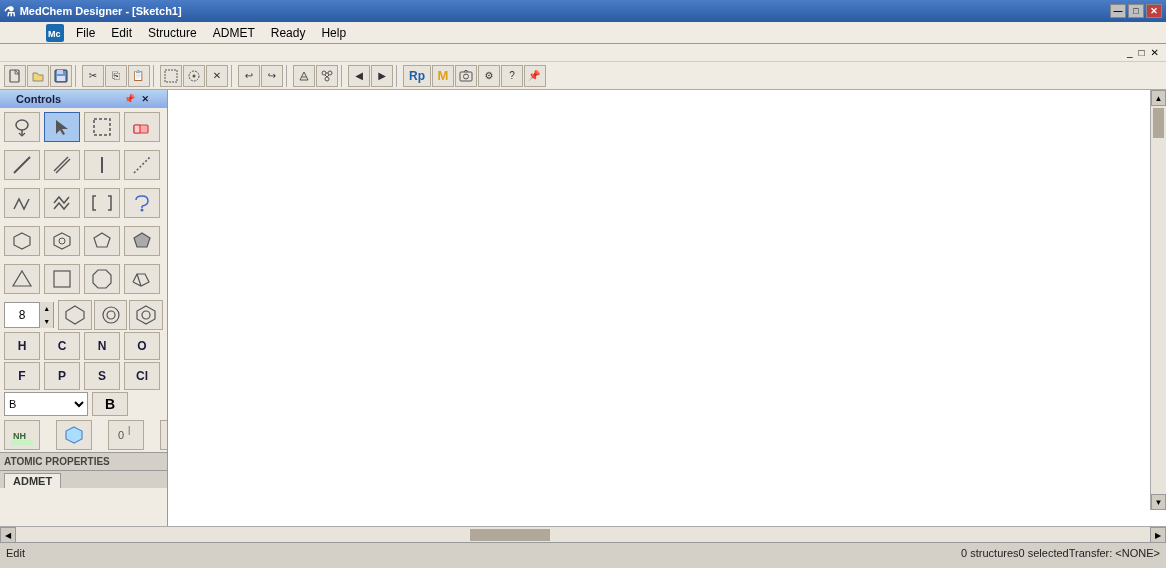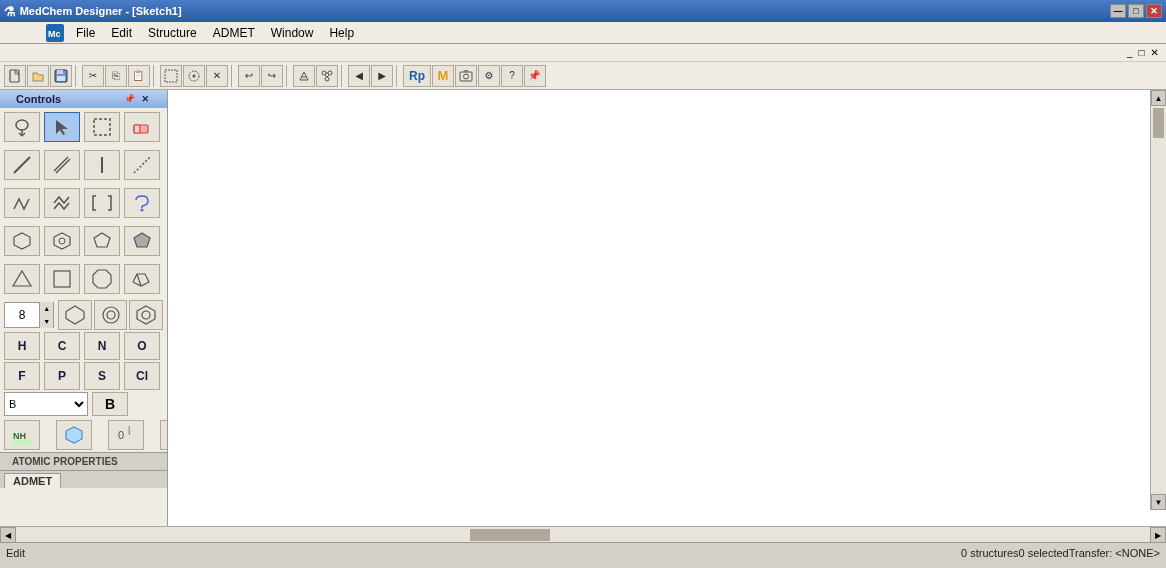--- a/index.html
+++ b/index.html
@@ -109,21 +109,21 @@
 
     
     .special-row {
       display: grid; grid-template-columns: repeat(4, 38px);
       gap: 14px; padding: 2px 4px;
     }
 
     
     .atomic-props {
       background: #d4d0c8; border-top: 1px solid #999;
-      padding: 2px 12px; font-size: 10px; font-weight: bold; color: #444;
+      padding: 2px 4px; font-size: 10px; font-weight: bold; color: #444;
       height: 18px; display: flex; align-items: center;
     }
 
     
     .admet-tab-bar {
       display: flex; background: #d4d0c8; border-top: 1px solid #999;
       padding: 2px 4px 0;
     }
     .admet-tab {
       background: #e8e4dc; border: 1px solid #999; border-bottom: none;
@@ -199,21 +199,21 @@
   <div class="menu-logo">
     <svg width="18" height="18" viewBox="0 0 18 18">
       <rect width="18" height="18" rx="2" fill="#1a6ab0"></rect>
       <text x="2" y="13" fill="white" font-size="9" font-weight="bold">Mc</text>
     </svg>
   </div>
   <div class="menu-item">File</div>
   <div class="menu-item">Edit</div>
   <div class="menu-item">Structure</div>
   <div class="menu-item">ADMET</div>
-  <div class="menu-item">Window</div>
+  <div class="menu-item">Ready</div>
   <div class="menu-item">Help</div>
 </div>
 
 <div class="sub-title-bar">
   <span class="sub-title-btn">_</span>
   <span class="sub-title-btn">□</span>
   <span class="sub-title-btn">✕</span>
 </div>
 
 <div class="toolbar">

